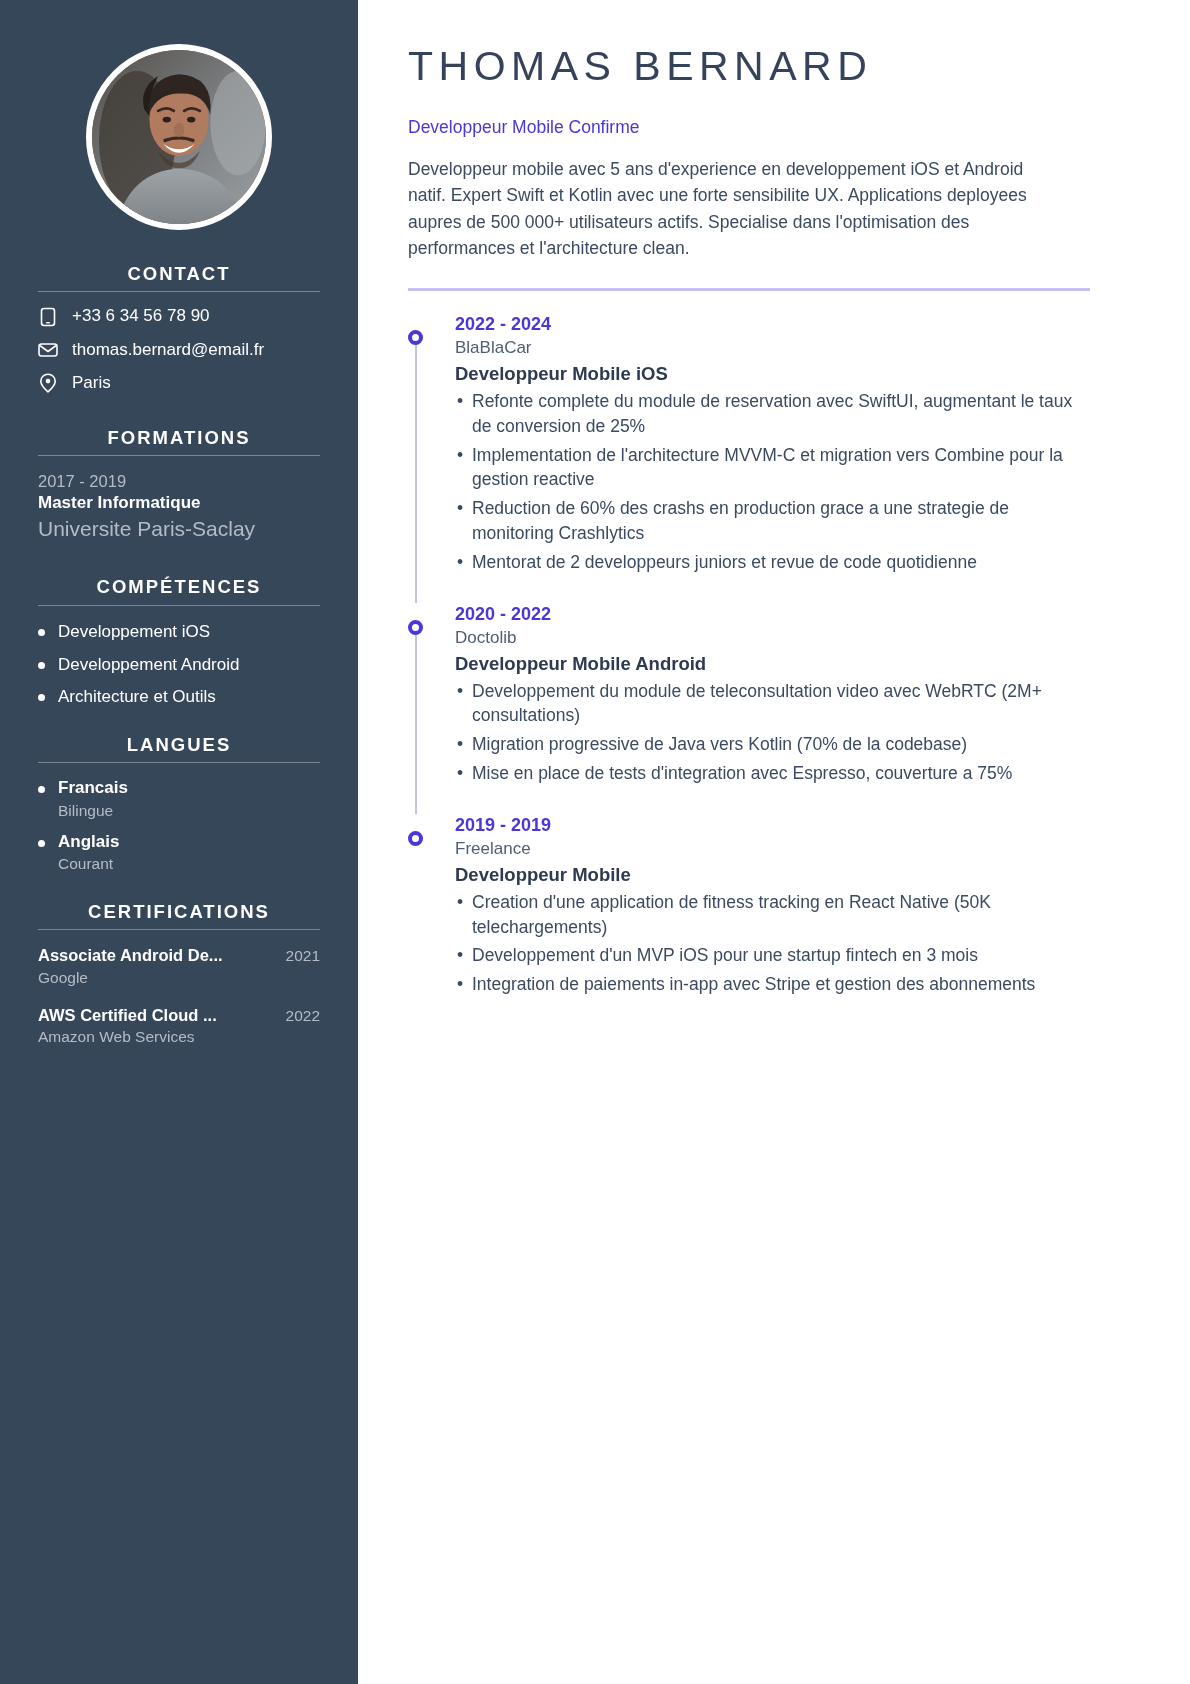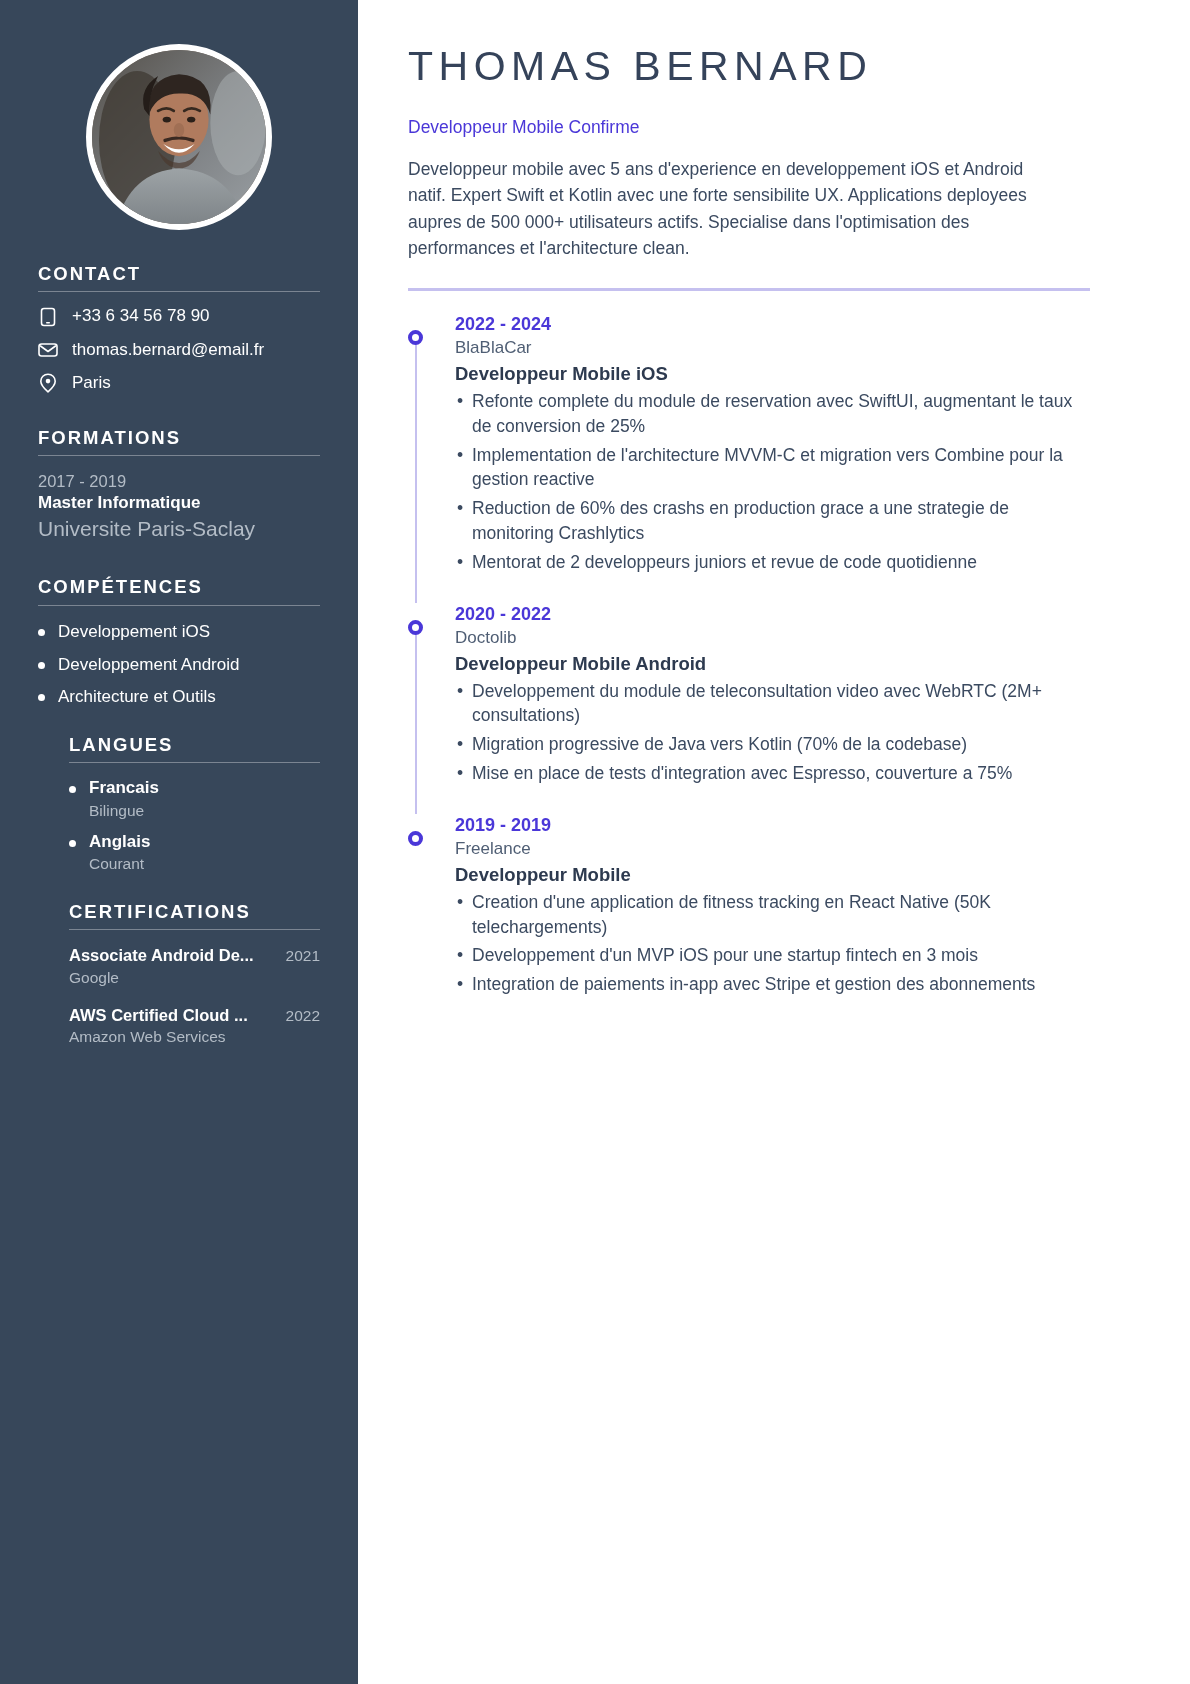--- a/index.html
+++ b/index.html
@@ -41,28 +41,29 @@
     border-radius: 50%;
     border: 6px solid #ffffff;
     box-sizing: border-box;
     overflow: hidden;
     position: relative;
     background: #6f6257;
   }
   .avatar svg { display:block; width:100%; height:100%; }
 
   .side-section { margin-top: 34px; }
-  .side-section.tight { margin-top: 26px; margin-left: 31px; }
+  .side-section.tight { margin-top: 26px; }
   .side-title {
     font-size: 18.5px;
     font-weight: bold;
     letter-spacing: 2.0px;
     color: #ffffff;
     margin: 0 0 7px 0;
     line-height: 1.1;
+    text-align: center;
   }
   .side-rule {
     height: 1px;
     background: rgba(255,255,255,0.34);
     margin-bottom: 14px;
   }
 
   .contact-row {
     display: flex;
     align-items: center;

